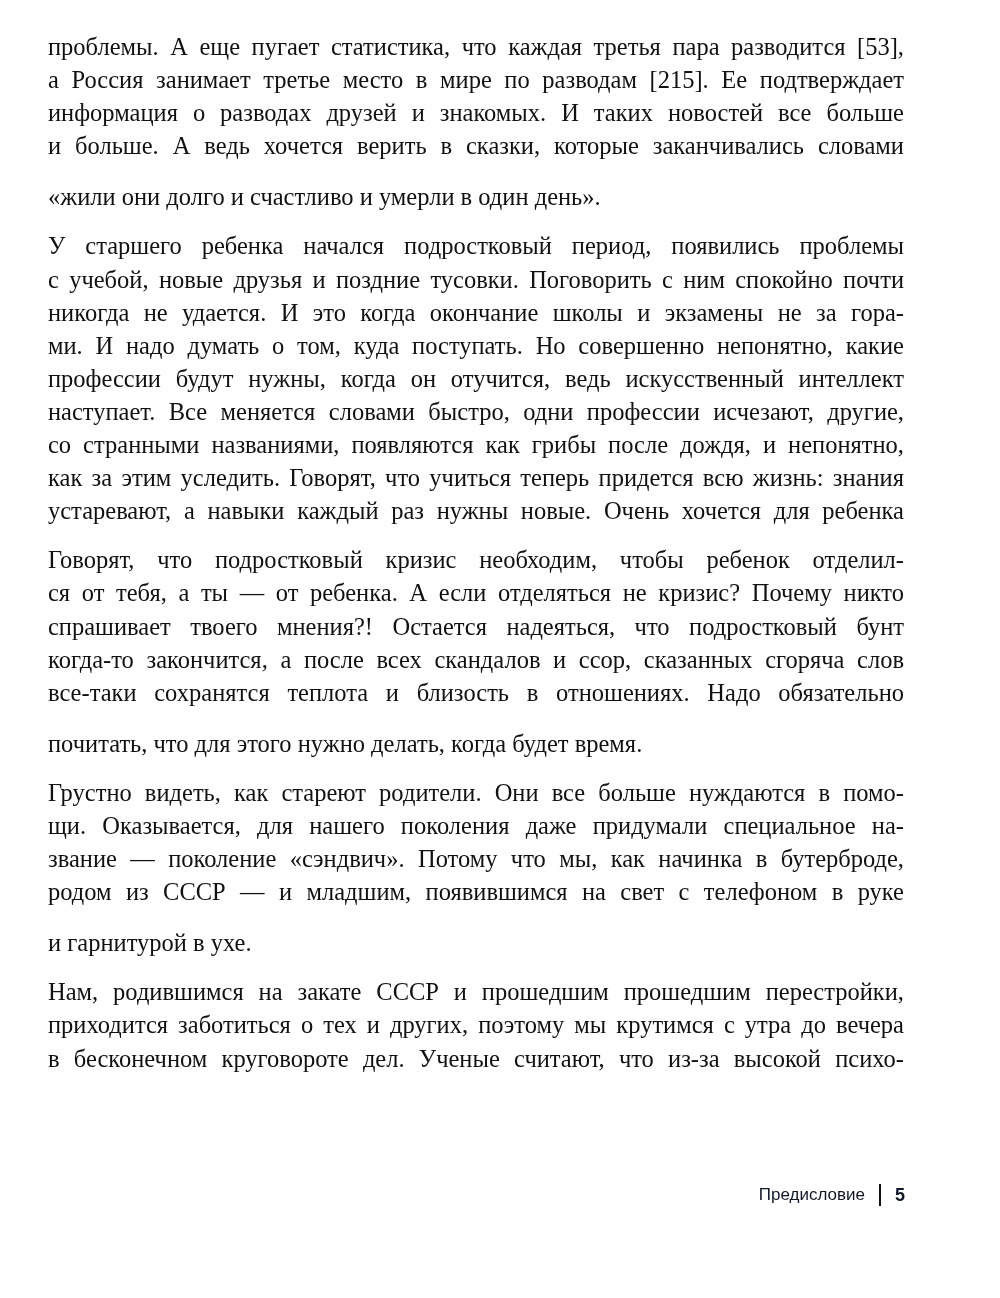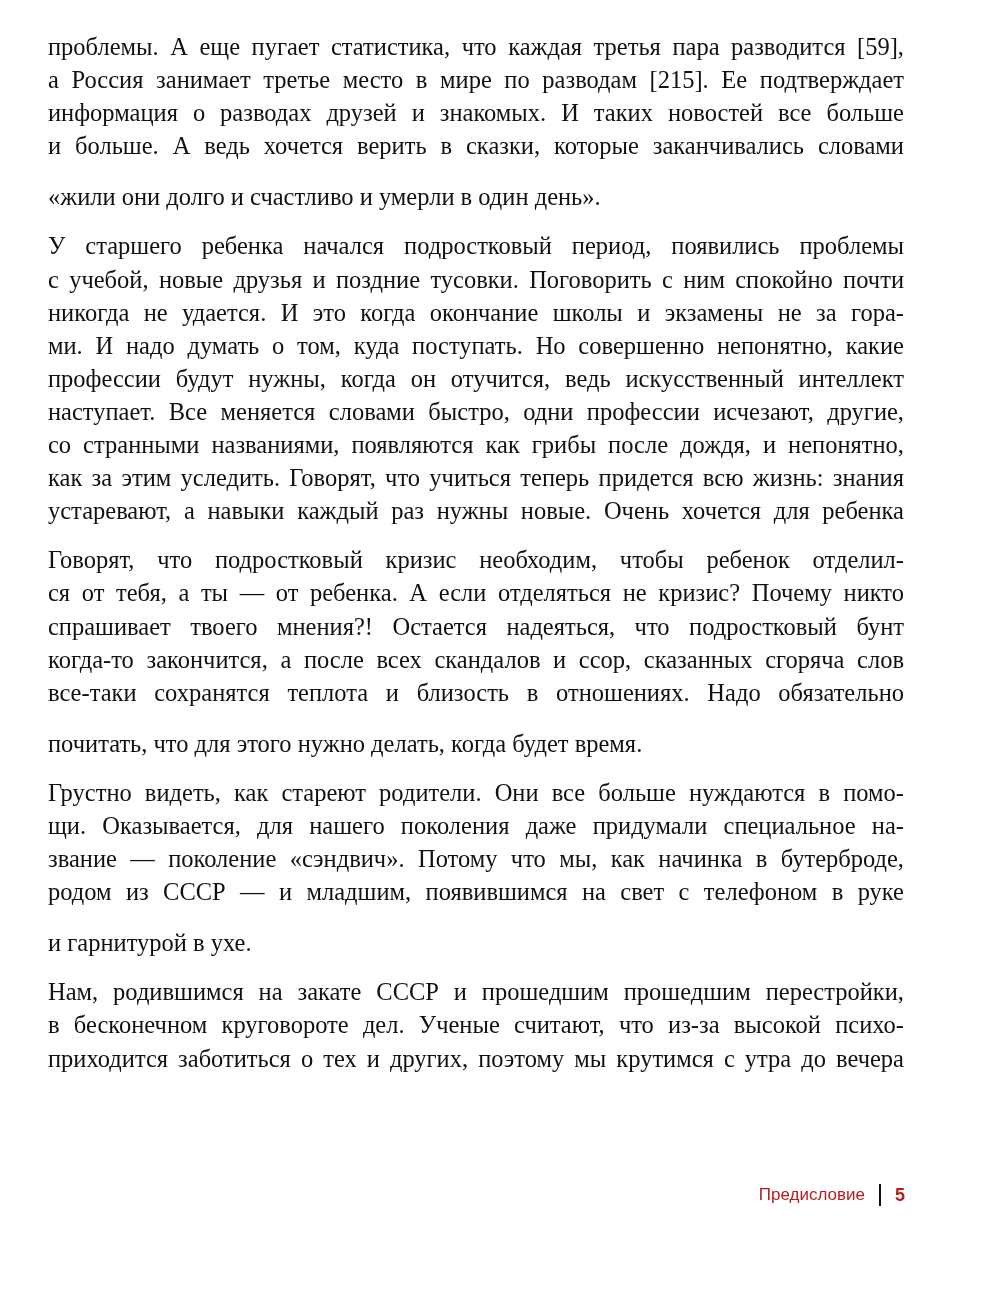--- a/index.html
+++ b/index.html
@@ -49,21 +49,21 @@
       text-align-last: left;
     }
     .footer {
       position: absolute;
       top: 1184px;
       right: 95px;
       display: flex;
       align-items: center;
       font-family: "Liberation Sans", "DejaVu Sans", sans-serif;
       font-size: 17px;
-      color: #b91c1c;
+      color: #0f172a;
     }
     .footer-section {
       margin-right: 14px;
     }
     .footer-sep {
       width: 2px;
       height: 22px;
       background: #111111;
       margin-right: 14px;
     }
@@ -71,21 +71,21 @@
       font-weight: bold;
       font-size: 18px;
     }
   </style>
 </head>
 <body>
 
 <div class="page-body">
 
   <p class="para">
-    <span class="line"><span class="line-inner">проблемы. А еще пугает статистика, что каждая третья пара разводится [59],</span></span>
+    <span class="line"><span class="line-inner">проблемы. А еще пугает статистика, что каждая третья пара разводится [53],</span></span>
     <span class="line"><span class="line-inner">а Россия занимает третье место в мире по разводам [215]. Ее подтверждает</span></span>
     <span class="line"><span class="line-inner">информация о разводах друзей и знакомых. И таких новостей все больше</span></span>
     <span class="line"><span class="line-inner">и больше. А ведь хочется верить в сказки, которые заканчивались словами</span></span>
     <span class="line last"><span class="line-inner">«жили они долго и счастливо и умерли в один день».</span></span>
   </p>
 
   <p class="para">
     <span class="line"><span class="line-inner">У старшего ребенка начался подростковый период, появились проблемы</span></span>
     <span class="line"><span class="line-inner">с учебой, новые друзья и поздние тусовки. Поговорить с ним спокойно почти</span></span>
     <span class="line"><span class="line-inner">никогда не удается. И это когда окончание школы и экзамены не за гора-</span></span>
@@ -109,22 +109,22 @@
   <p class="para">
     <span class="line"><span class="line-inner">Грустно видеть, как стареют родители. Они все больше нуждаются в помо-</span></span>
     <span class="line"><span class="line-inner">щи. Оказывается, для нашего поколения даже придумали специальное на-</span></span>
     <span class="line"><span class="line-inner">звание — поколение «сэндвич». Потому что мы, как начинка в бутерброде,</span></span>
     <span class="line"><span class="line-inner">родом из СССР — и младшим, появившимся на свет с телефоном в руке</span></span>
     <span class="line last"><span class="line-inner">и гарнитурой в ухе.</span></span>
   </p>
 
   <p class="para">
     <span class="line"><span class="line-inner">Нам, родившимся на закате СССР и прошедшим прошедшим перестройки,</span></span>
+    <span class="line"><span class="line-inner">приходится заботиться о тех и других, поэтому мы крутимся с утра до вечера</span></span>
     <span class="line"><span class="line-inner">в бесконечном круговороте дел. Ученые считают, что из-за высокой психо-</span></span>
-    <span class="line"><span class="line-inner">приходится заботиться о тех и других, поэтому мы крутимся с утра до вечера</span></span>
   </p>
 
 </div>
 
 <div class="footer">
   <span class="footer-section">Предисловие</span>
   <span class="footer-sep"></span>
   <span class="footer-page">5</span>
 </div>
 

